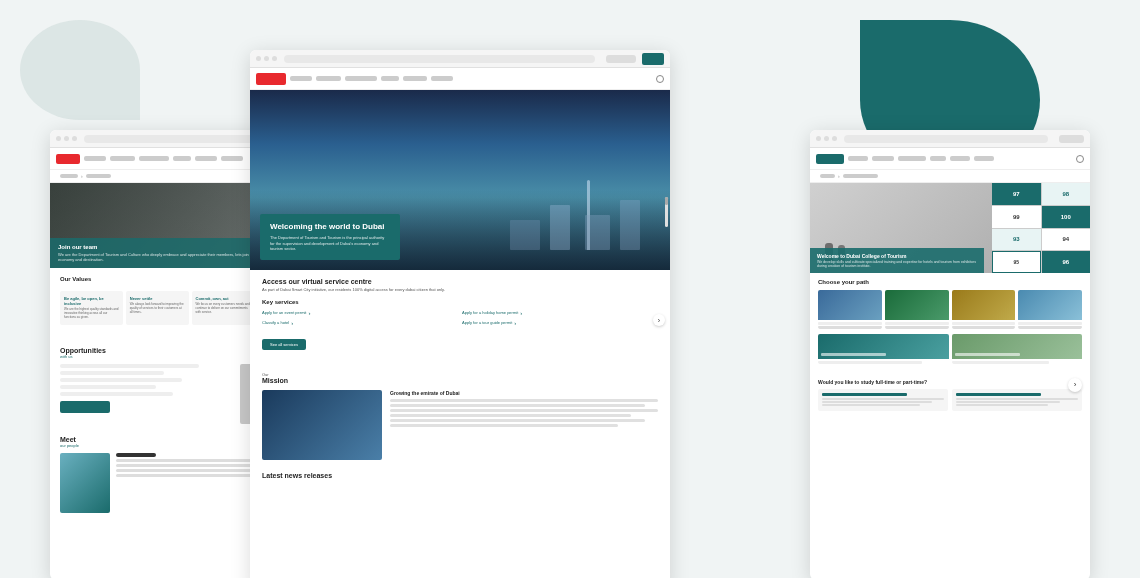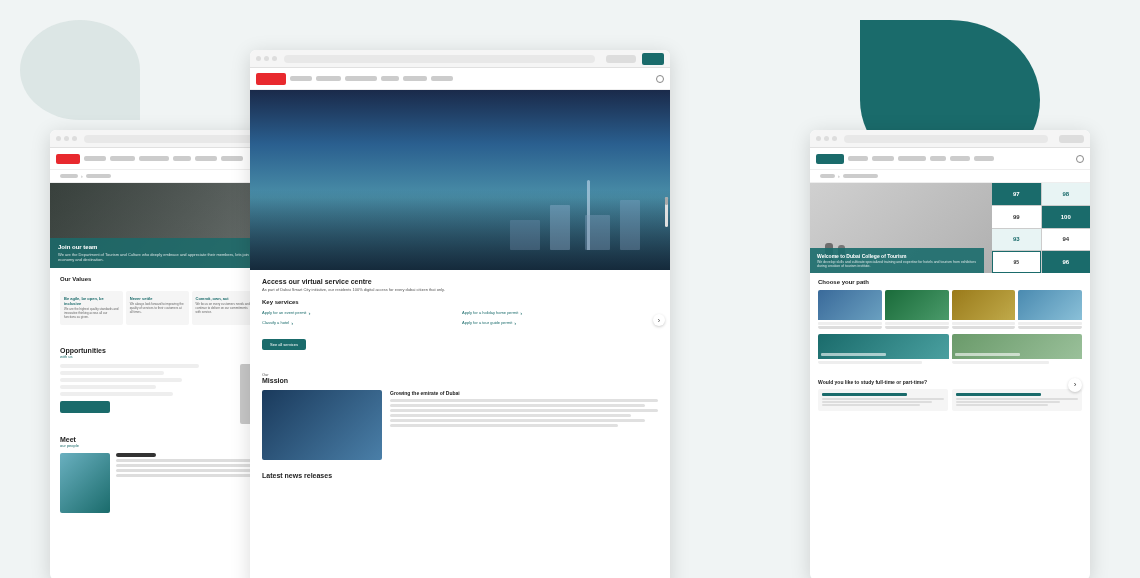--- a/index.html
+++ b/index.html
@@ -715,20 +715,24 @@
       <div style="position:absolute;top:0;left:0;right:0;bottom:0;background:linear-gradient(to bottom, #1a2a4a 0%, #2a5f8f 30%, #4a8fa8 60%, #3a6a80 100%);"></div>
 
       <div style="position:absolute;bottom:0;left:0;right:0;height:80px;background:linear-gradient(to top, rgba(5,15,30,0.7) 0%, transparent 100%);"></div>
 
       <div style="position:absolute;bottom:20px;right:80px;width:3px;height:70px;background:rgba(200,220,240,0.6);border-radius:2px 2px 0 0;"></div>
       <div style="position:absolute;bottom:20px;right:100px;width:20px;height:45px;background:rgba(150,180,210,0.4);border-radius:1px;"></div>
       <div style="position:absolute;bottom:20px;right:60px;width:25px;height:35px;background:rgba(130,160,190,0.4);border-radius:1px;"></div>
       <div style="position:absolute;bottom:20px;right:30px;width:20px;height:50px;background:rgba(140,170,200,0.35);border-radius:1px;"></div>
       <div style="position:absolute;bottom:20px;right:130px;width:30px;height:30px;background:rgba(120,150,180,0.35);border-radius:1px;"></div>
 
+      <div class="center-hero-overlay">
+        <div class="center-hero-title">Welcoming the world to Dubai</div>
+        <div class="center-hero-text">The Department of Tourism and Tourism is the principal authority for the supervision and development of Dubai's economy and tourism sector.</div>
+      </div>
     </div>
 
     <div class="access-section">
       <div class="access-title">Access our virtual service centre</div>
       <div class="access-text">As part of Dubai Smart City initiative, our residents 100% digital access for every dubai citizen that only.</div>
       <div class="key-services-title">Key services</div>
       <div class="services-grid">
         <div class="service-link">Apply for an event permit</div>
         <div class="service-link">Apply for a holiday home permit</div>
         <div class="service-link">Classify a hotel</div>

